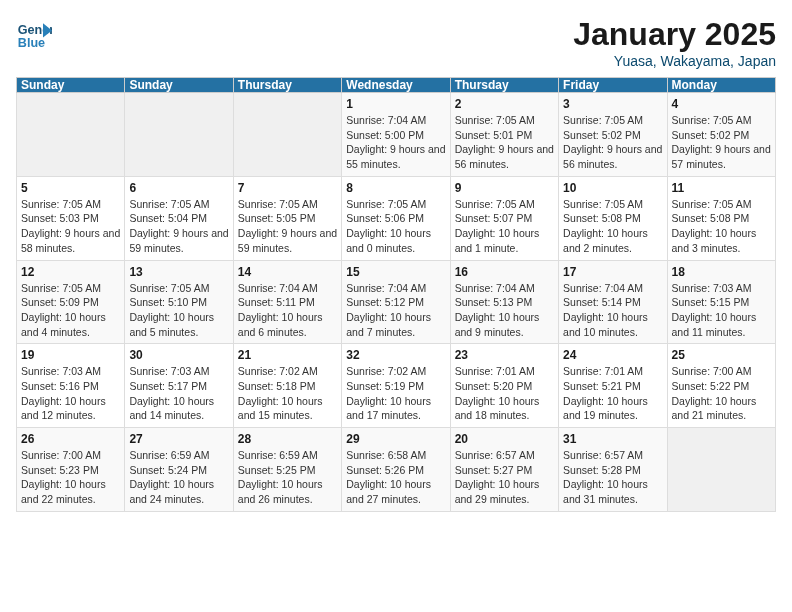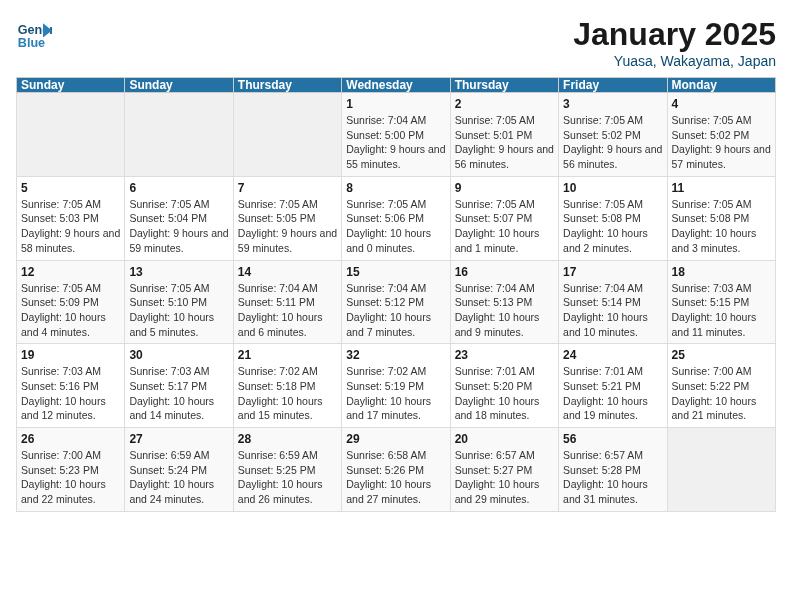--- a/index.html
+++ b/index.html
@@ -233,19 +233,19 @@
         </td>
         <td>
           <div class="day-num">29</div>
           <div class="day-info">Sunrise: 6:58 AM<br>Sunset: 5:26 PM<br>Daylight: 10 hours and 27 minutes.</div>
         </td>
         <td>
           <div class="day-num">20</div>
           <div class="day-info">Sunrise: 6:57 AM<br>Sunset: 5:27 PM<br>Daylight: 10 hours and 29 minutes.</div>
         </td>
         <td>
-          <div class="day-num">56</div>
+          <div class="day-num">31</div>
           <div class="day-info">Sunrise: 6:57 AM<br>Sunset: 5:28 PM<br>Daylight: 10 hours and 31 minutes.</div>
         </td>
         <td class="empty"></td>
       </tr>
     </tbody>
 </table>
 
 </body></html>

